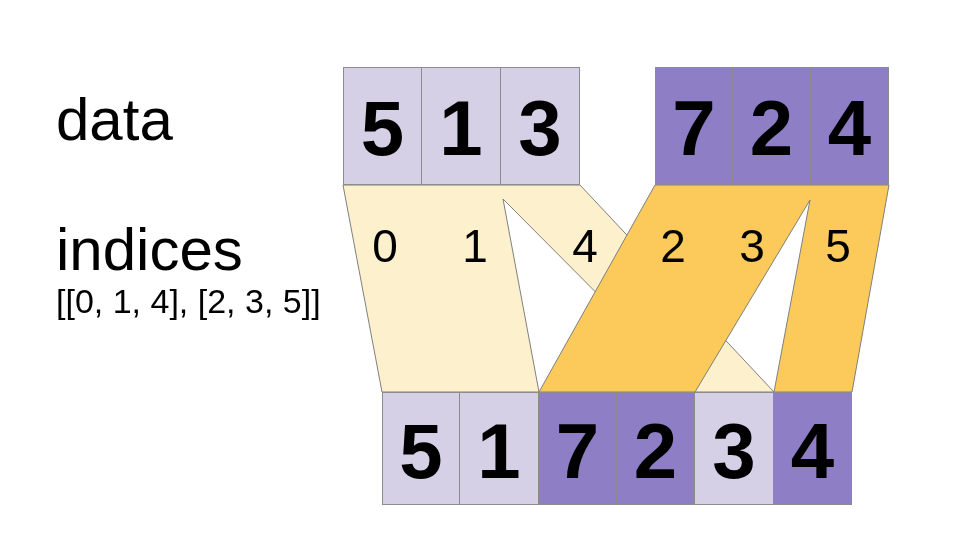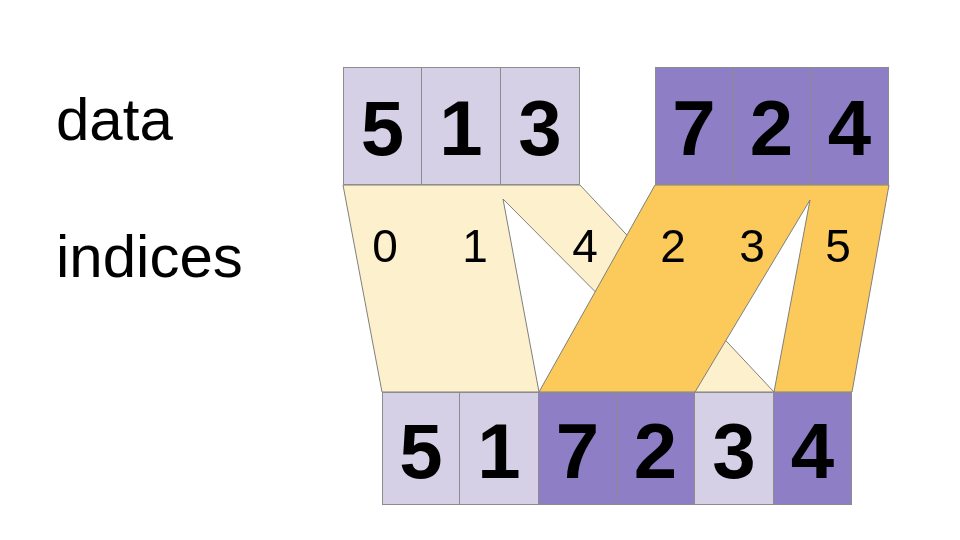--- a/index.html
+++ b/index.html
@@ -70,21 +70,22 @@
 <body>
 
 <div id="stage">
 
   <svg id="bands" viewBox="0 0 960 540" xmlns="http://www.w3.org/2000/svg">
     <polygon points="343,185 580,185 774,392 695,392 503,199 539,392 382,392" fill="#fdf0cc" stroke="#7f7f7f" stroke-width="1" stroke-linejoin="miter"></polygon>
     <polygon points="655,185 889,185 852,392 774,392 810,200 695,392 539,392" fill="#fbca5a" stroke="#7f7f7f" stroke-width="1" stroke-linejoin="miter"></polygon>
   </svg>
 
   <div class="side-label" style="top:90px">data</div>
-  <div class="side-label" style="top:227px">indices</div>
+  <div class="side-label" style="top:220px">indices</div>
+  <div class="indices-value">[[0, 1, 4], [2, 3, 5]]</div>
 
   <div class="cellrow" style="left:343px; top:67px">
     <div class="cell data-cell c-light">5</div>
     <div class="cell data-cell c-light">1</div>
     <div class="cell data-cell c-light">3</div>
   </div>
 
   <div class="cellrow" style="left:655px; top:67px">
     <div class="cell data-cell c-dark" style="width:78px">7</div>
     <div class="cell data-cell c-dark" style="width:78px">2</div>

